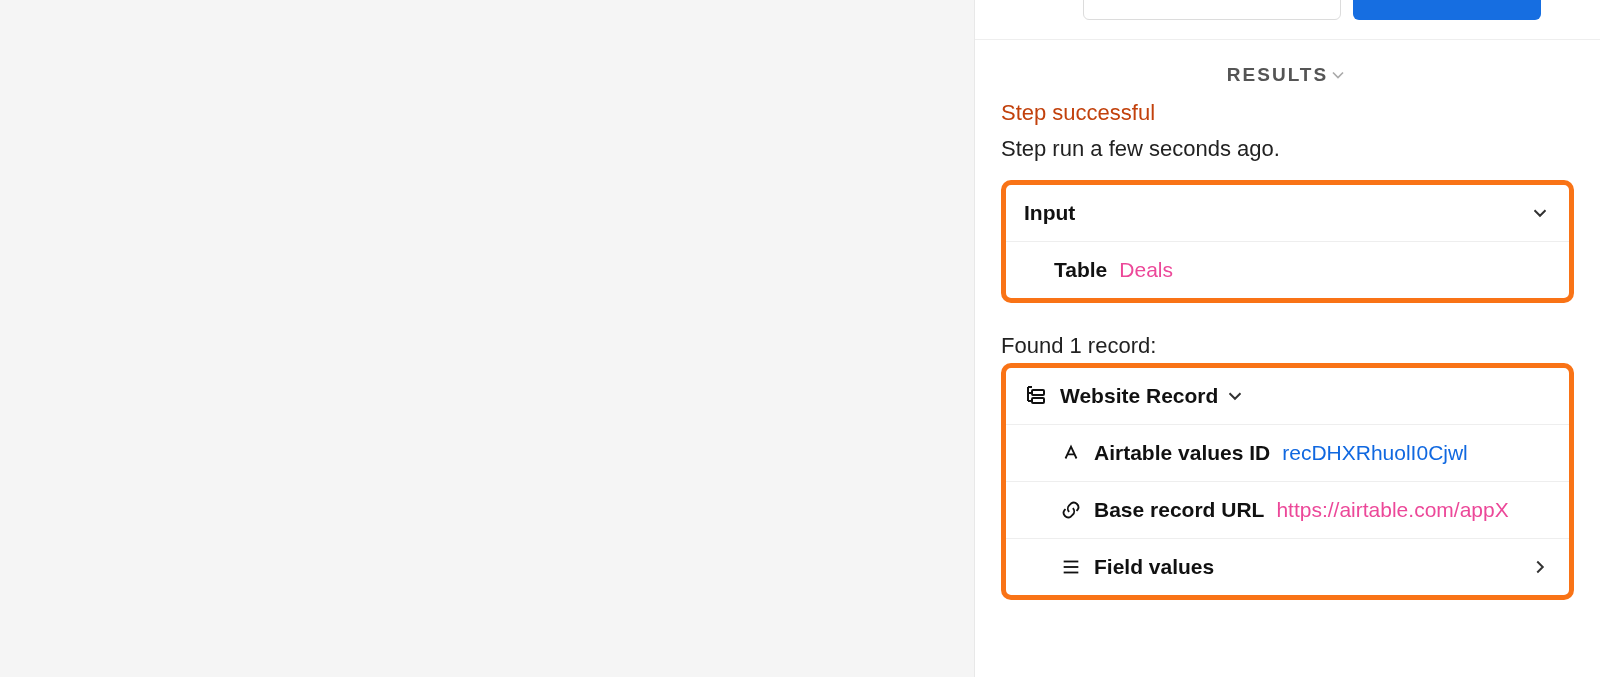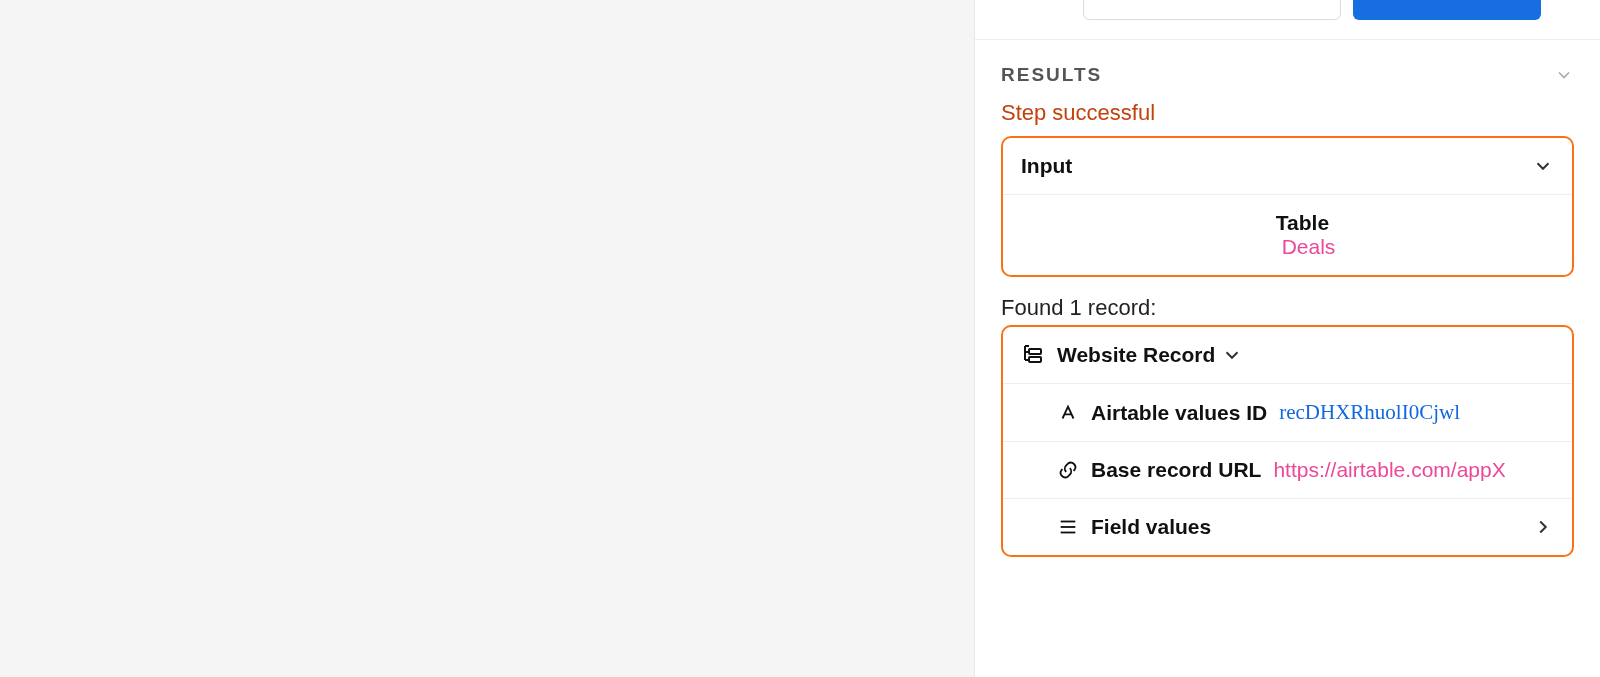--- a/index.html
+++ b/index.html
@@ -43,21 +43,21 @@
       left: 378px;
       width: 188px;
       height: 30px;
       background: #166ee1;
       border-radius: 6px;
     }
     .results-area { padding: 24px 26px 0 26px; }
     .results-head {
       display: flex;
       align-items: center;
-      justify-content: space-between;
+      justify-content: center;
       margin-bottom: 14px;
     }
     .results-head h2 {
       font-size: 19px;
       letter-spacing: 2px;
       font-weight: 700;
       color: #555;
     }
     .chevron-soft { color: #aaa; display: inline-flex; }
     .status-success {
@@ -65,40 +65,40 @@
       font-size: 22px;
       font-weight: 500;
       margin-bottom: 10px;
     }
     .status-time {
       font-size: 22px;
       color: #222;
       margin-bottom: 18px;
     }
     .card {
-      border: 2px solid #f97316;
+      border: 5px solid #f97316;
       border-radius: 10px;
-      margin-bottom: 18px;
+      margin-bottom: 30px;
       background: #fff;
       overflow: hidden;
     }
     .row {
       display: flex;
       align-items: center;
       padding: 16px 18px;
       font-size: 21px;
       border-top: 1px solid #eee;
     }
     .row:first-child { border-top: none; }
     .row .label { font-weight: 700; color: #111; }
     .row .valtxt { margin-left: 12px; color: #ec4899; white-space: nowrap; overflow: hidden; text-overflow: clip; }
-    .row .valtxt.link { color: #1068e0; font-family: Liberation Serif, serif; }
+    .row .valtxt.link { color: #1068e0; }
     .row .chevron-right,
     .row .chevron-down { margin-left: auto; display: inline-flex; color: #333; }
-    .row.indent { padding-left: 48px; flex-direction: column; }
+    .row.indent { padding-left: 48px; }
     .row.indent2 { padding-left: 54px; }
     .found-text {
       font-size: 22px;
       color: #222;
       margin-bottom: 4px;
     }
     .row .icon { margin-right: 12px; display: inline-flex; align-items: center; }
     .rec-icon svg { width: 24px; height: 24px; }
     svg { stroke: currentColor; fill: none; }
   </style>
@@ -119,20 +119,21 @@
     <div class="results-head">
       <h2>RESULTS</h2>
       <span class="chevron-soft">
         <svg width="20" height="20" viewBox="0 0 24 24" stroke-width="2">
             <polyline points="6 9 12 15 18 9"></polyline>
           </svg>
       </span>
     </div>
 
     <div class="status-success">Step successful</div>
+    <div class="status-time">Step run a few seconds ago.</div>
 
     <div class="card">
       <div class="row">
         <span class="label">Input</span>
         <span class="chevron-down">
           <svg width="22" height="22" viewBox="0 0 24 24" stroke-width="2.2">
               <polyline points="6 9 12 15 18 9"></polyline>
             </svg>
         </span>
       </div>

